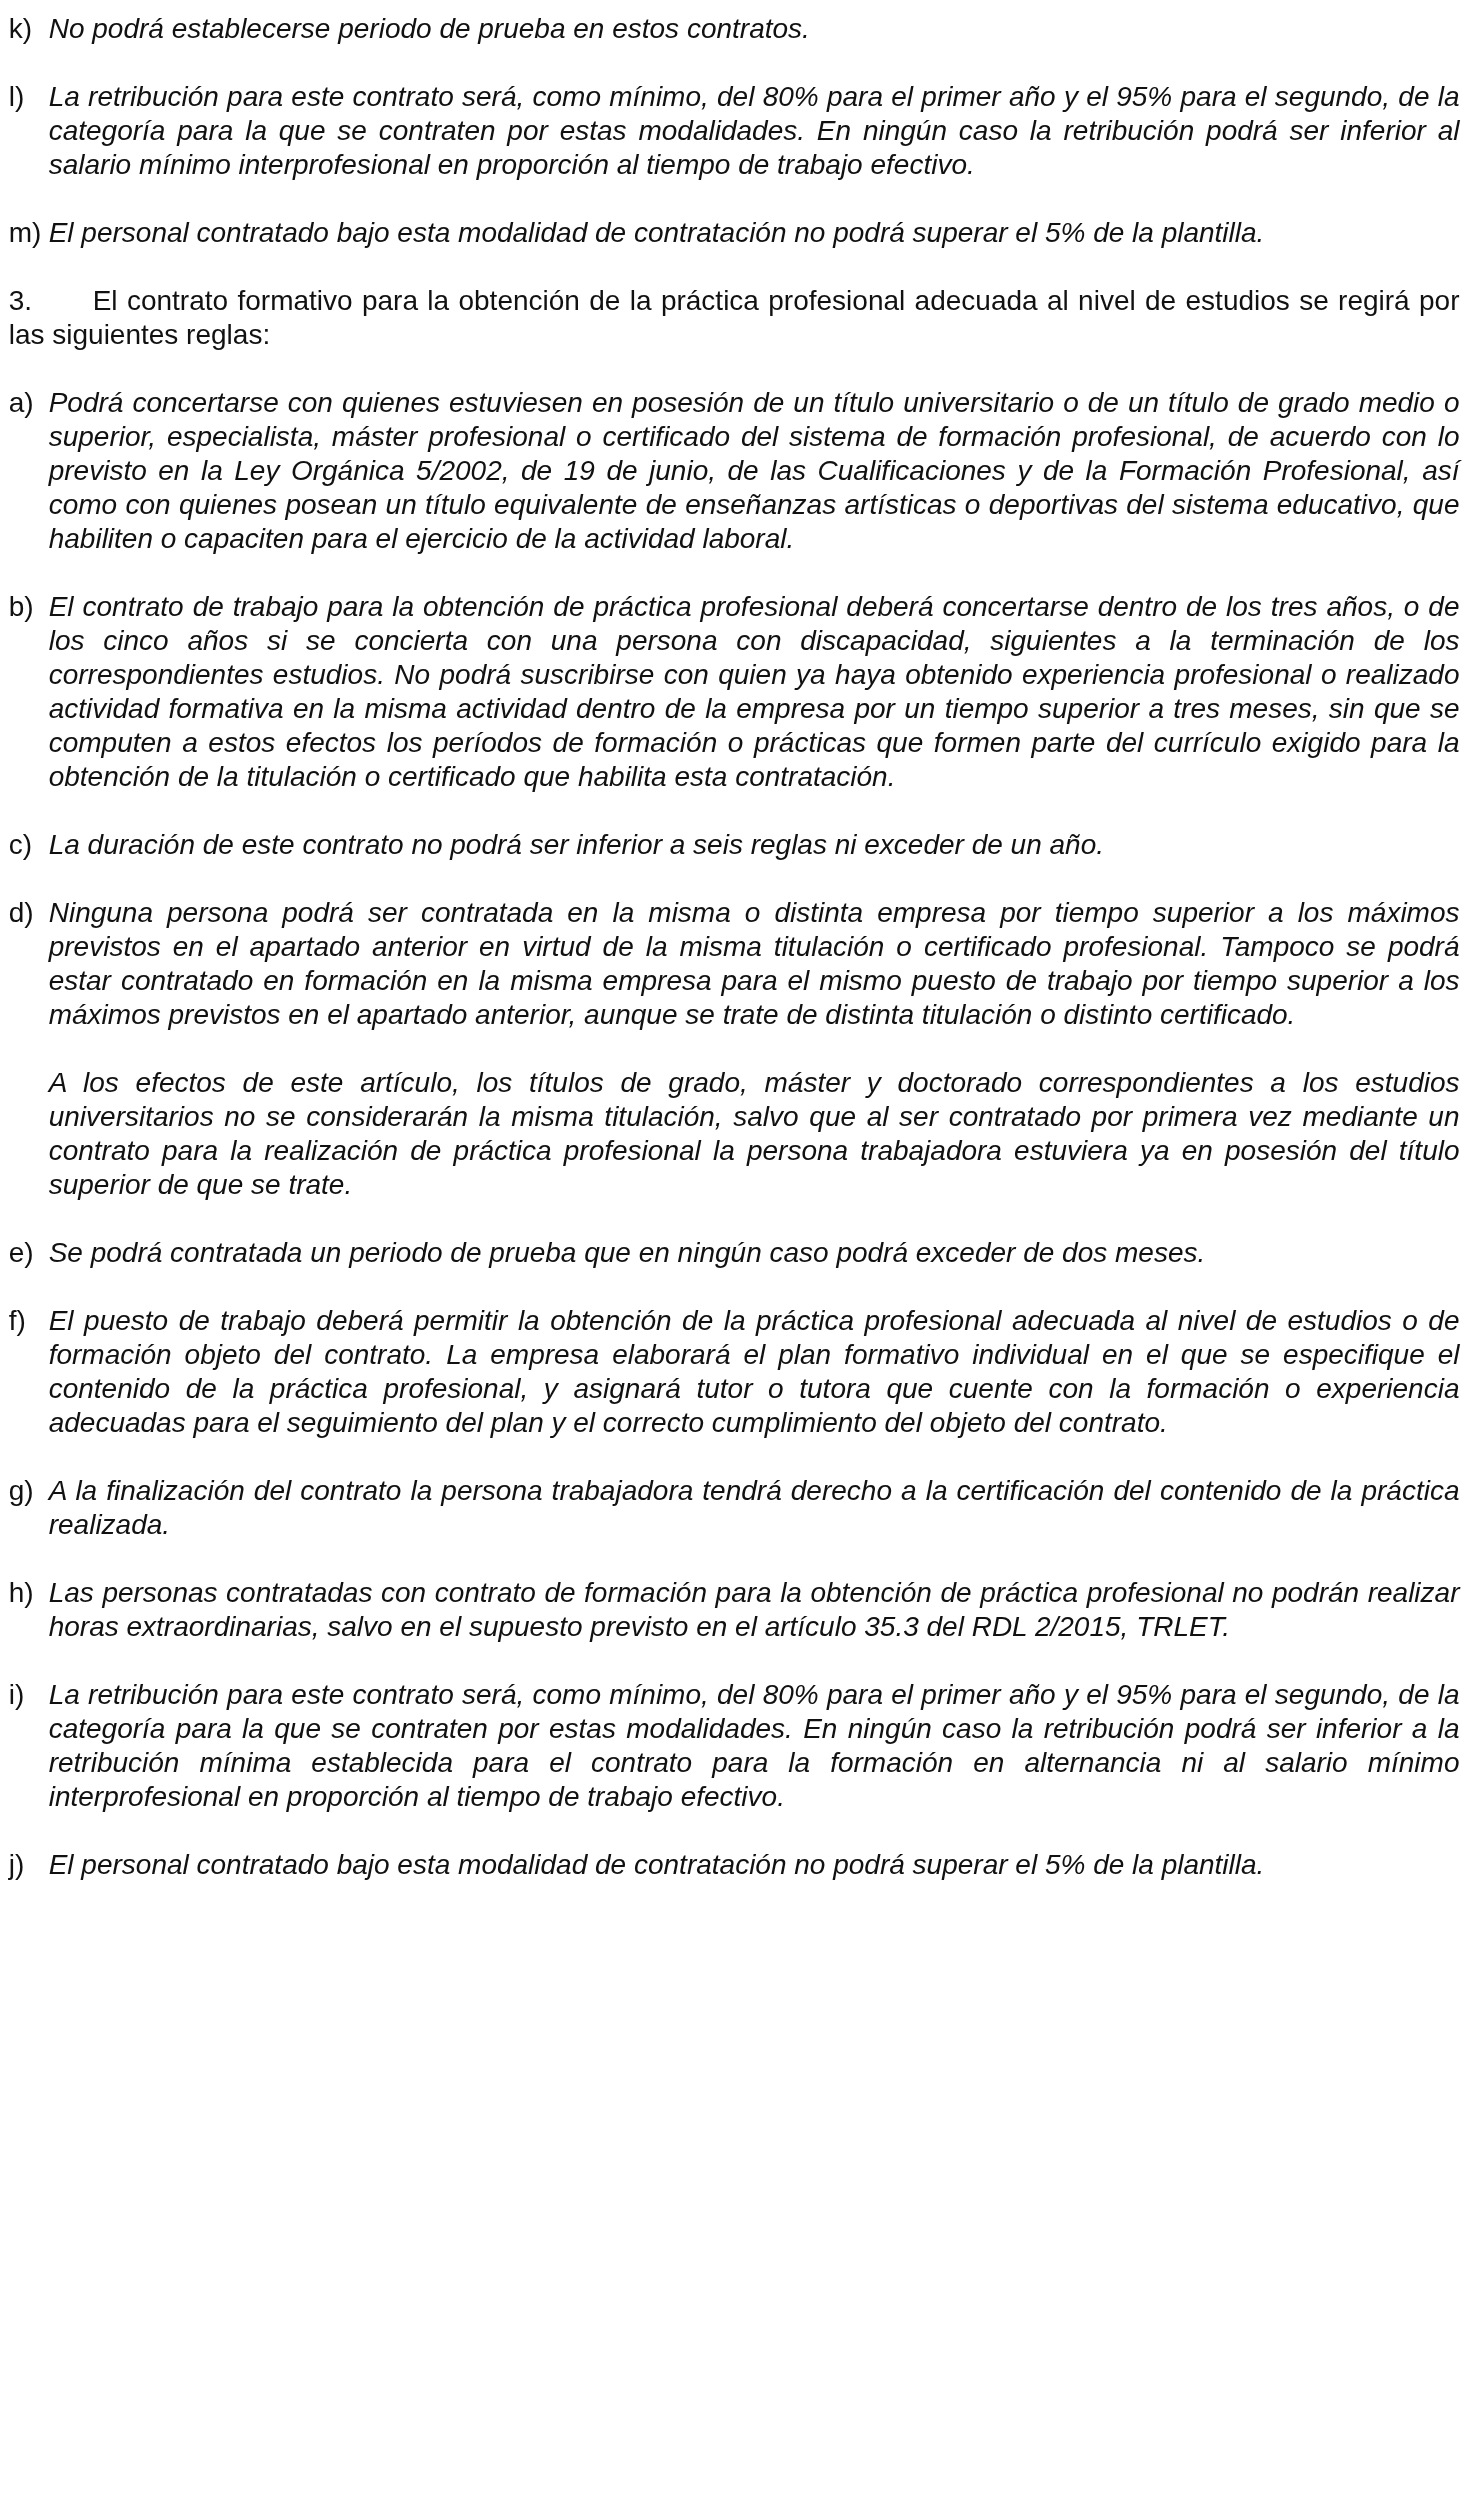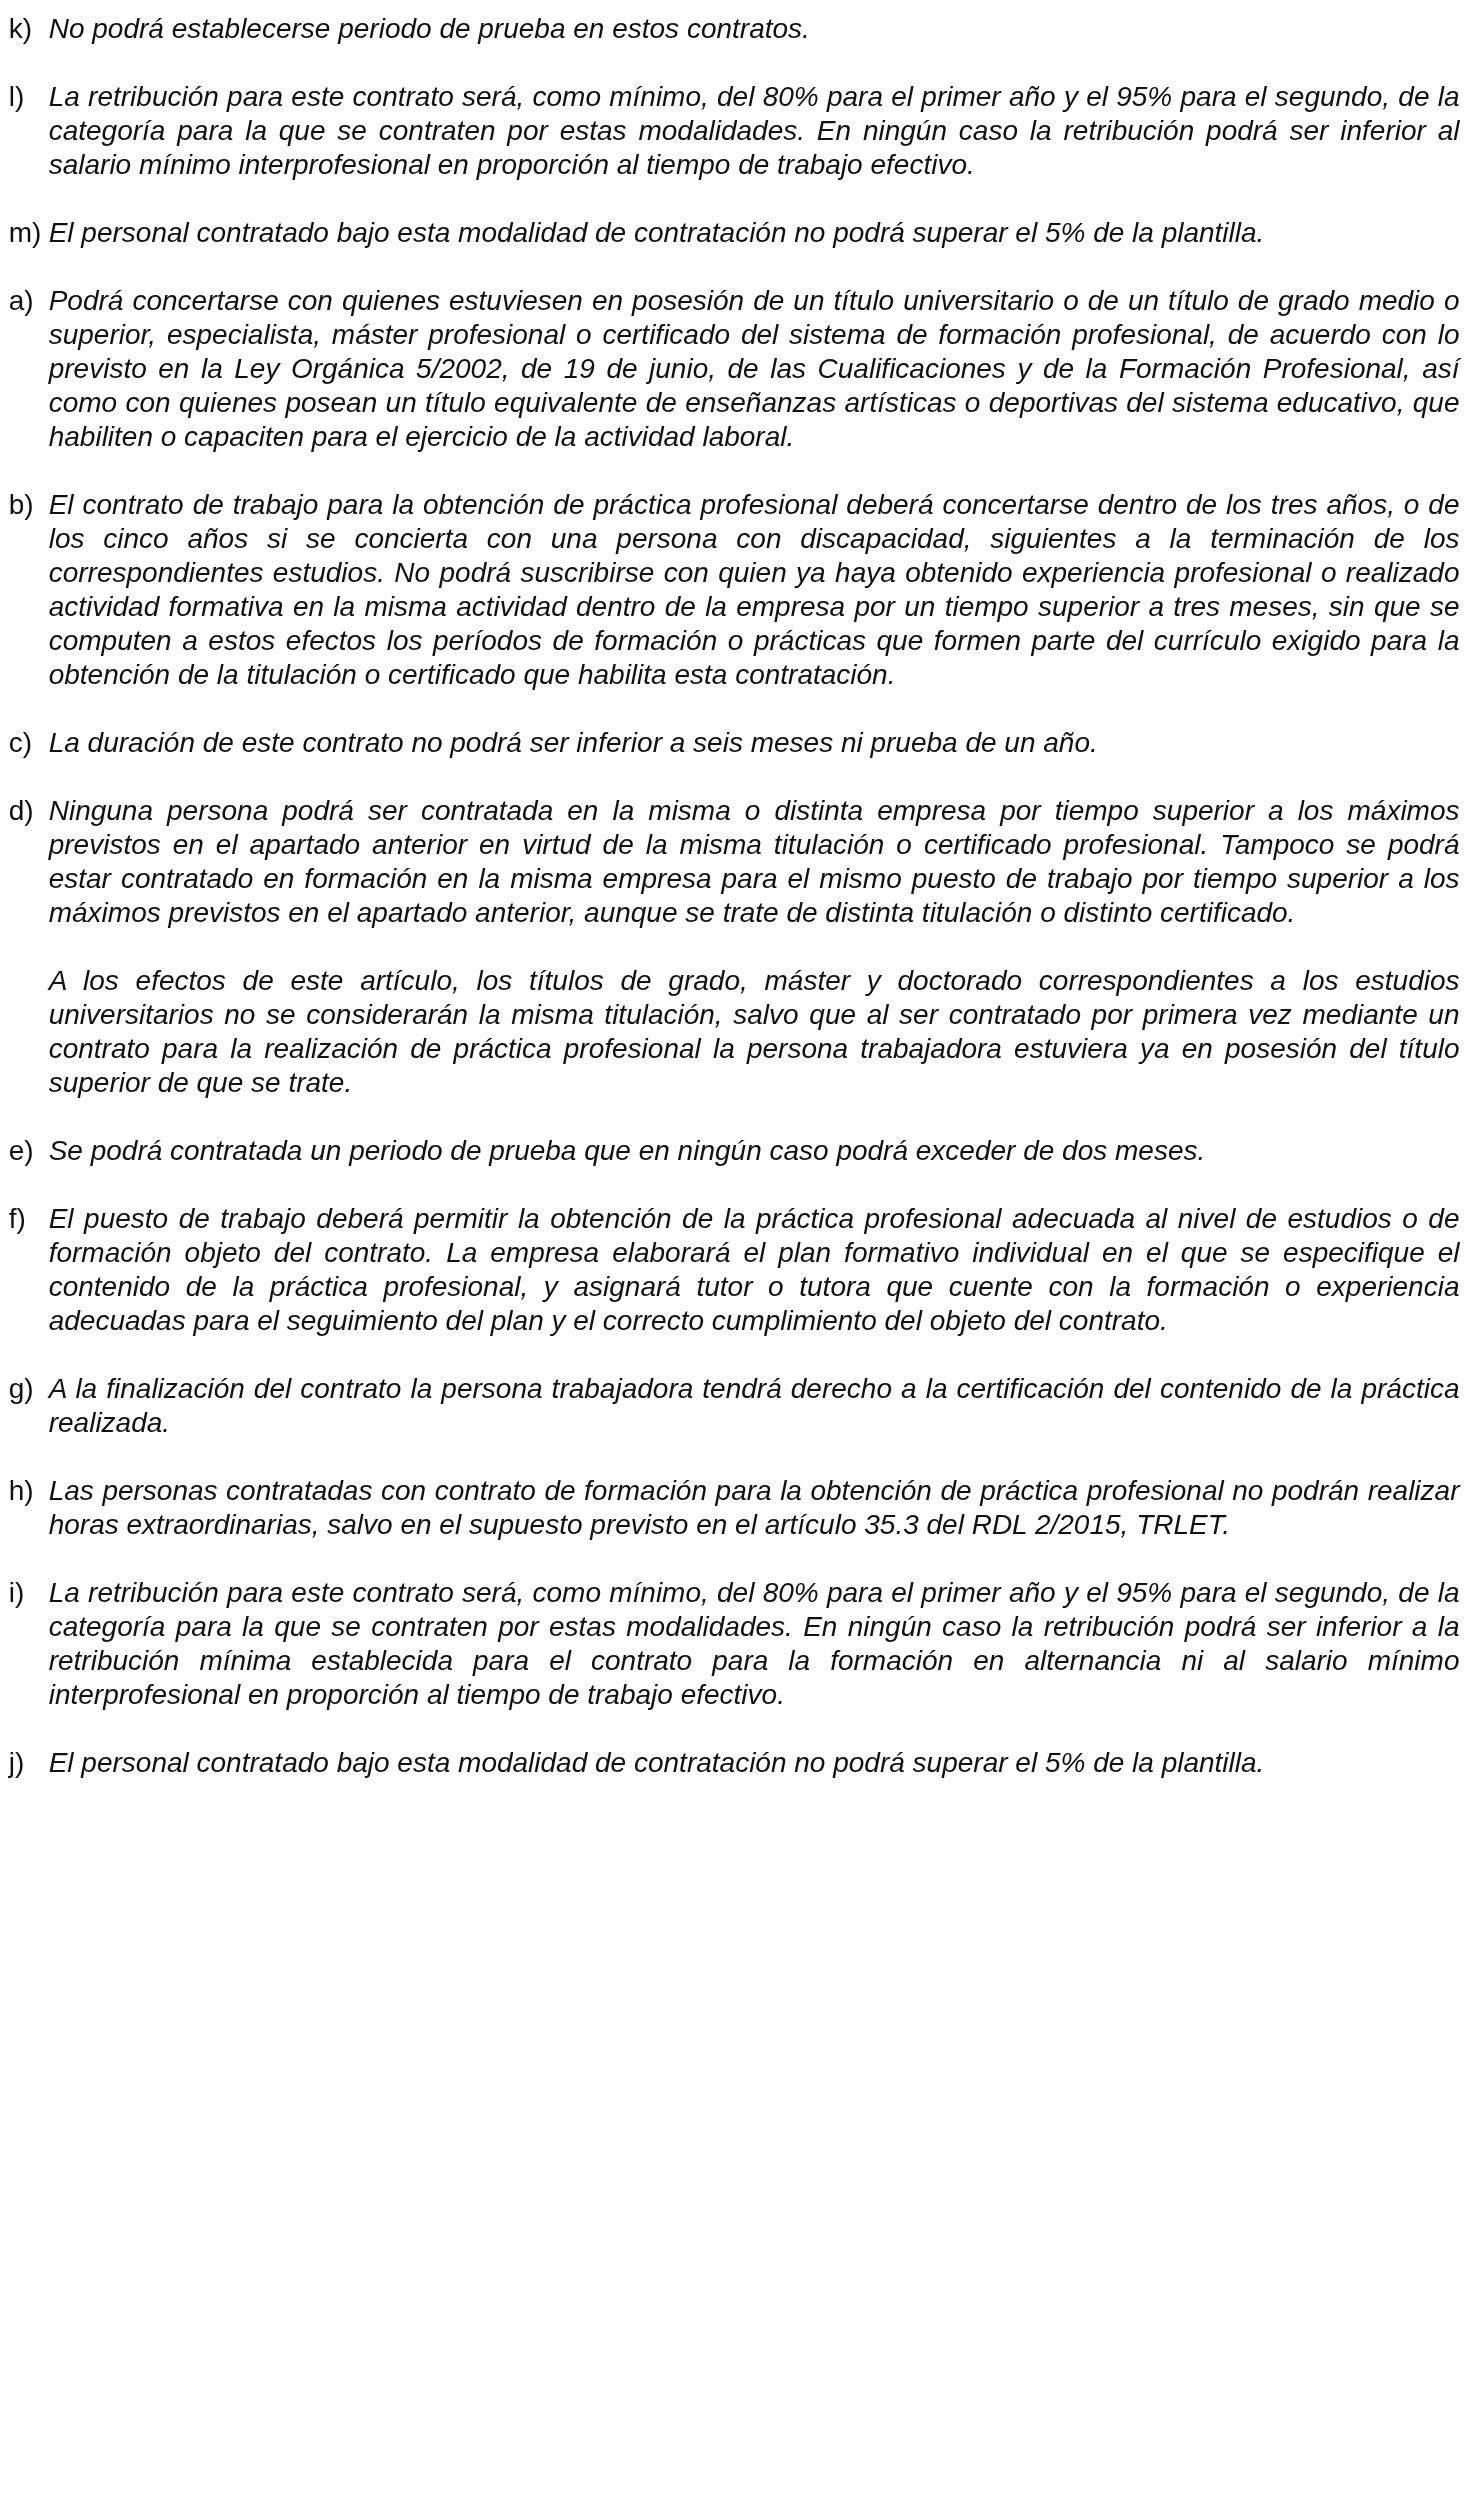--- a/index.html
+++ b/index.html
@@ -59,34 +59,37 @@
   <div class="item">
     <span class="marker">l)</span>
     <div class="text">La retribución para este contrato será, como mínimo, del 80% para el primer año y el 95% para el segundo, de la categoría para la que se contraten por estas modalidades. En ningún caso la retribución podrá ser inferior al salario mínimo interprofesional en proporción al tiempo de trabajo efectivo.</div>
   </div>
 
   <div class="item">
     <span class="marker">m)</span>
     <div class="text">El personal contratado bajo esta modalidad de contratación no podrá superar el 5% de la plantilla.</div>
   </div>
 
+  <p class="section">
+    <span class="section-marker">3.</span><span>El contrato formativo para la obtención de la práctica profesional adecuada al nivel de estudios se regirá por las siguientes reglas:</span>
+  </p>
 
   <div class="item">
     <span class="marker">a)</span>
     <div class="text">Podrá concertarse con quienes estuviesen en posesión de un título universitario o de un título de grado medio o superior, especialista, máster profesional o certificado del sistema de formación profesional, de acuerdo con lo previsto en la Ley Orgánica 5/2002, de 19 de junio, de las Cualificaciones y de la Formación Profesional, así como con quienes posean un título equivalente de enseñanzas artísticas o deportivas del sistema educativo, que habiliten o capaciten para el ejercicio de la actividad laboral.</div>
   </div>
 
   <div class="item">
     <span class="marker">b)</span>
     <div class="text">El contrato de trabajo para la obtención de práctica profesional deberá concertarse dentro de los tres años, o de los cinco años si se concierta con una persona con discapacidad, siguientes a la terminación de los correspondientes estudios. No podrá suscribirse con quien ya haya obtenido experiencia profesional o realizado actividad formativa en la misma actividad dentro de la empresa por un tiempo superior a tres meses, sin que se computen a estos efectos los períodos de formación o prácticas que formen parte del currículo exigido para la obtención de la titulación o certificado que habilita esta contratación.</div>
   </div>
 
   <div class="item">
     <span class="marker">c)</span>
-    <div class="text">La duración de este contrato no podrá ser inferior a seis meses ni prueba de un año.</div>
+    <div class="text">La duración de este contrato no podrá ser inferior a seis reglas ni exceder de un año.</div>
   </div>
 
   <div class="item">
     <span class="marker">d)</span>
     <div class="text">Ninguna persona podrá ser contratada en la misma o distinta empresa por tiempo superior a los máximos previstos en el apartado anterior en virtud de la misma titulación o certificado profesional. Tampoco se podrá estar contratado en formación en la misma empresa para el mismo puesto de trabajo por tiempo superior a los máximos previstos en el apartado anterior, aunque se trate de distinta titulación o distinto certificado.</div>
   </div>
 
   <div class="item continuation">
     <span class="marker">&nbsp;</span>
     <div class="text">A los efectos de este artículo, los títulos de grado, máster y doctorado correspondientes a los estudios universitarios no se considerarán la misma titulación, salvo que al ser contratado por primera vez mediante un contrato para la realización de práctica profesional la persona trabajadora estuviera ya en posesión del título superior de que se trate.</div>

